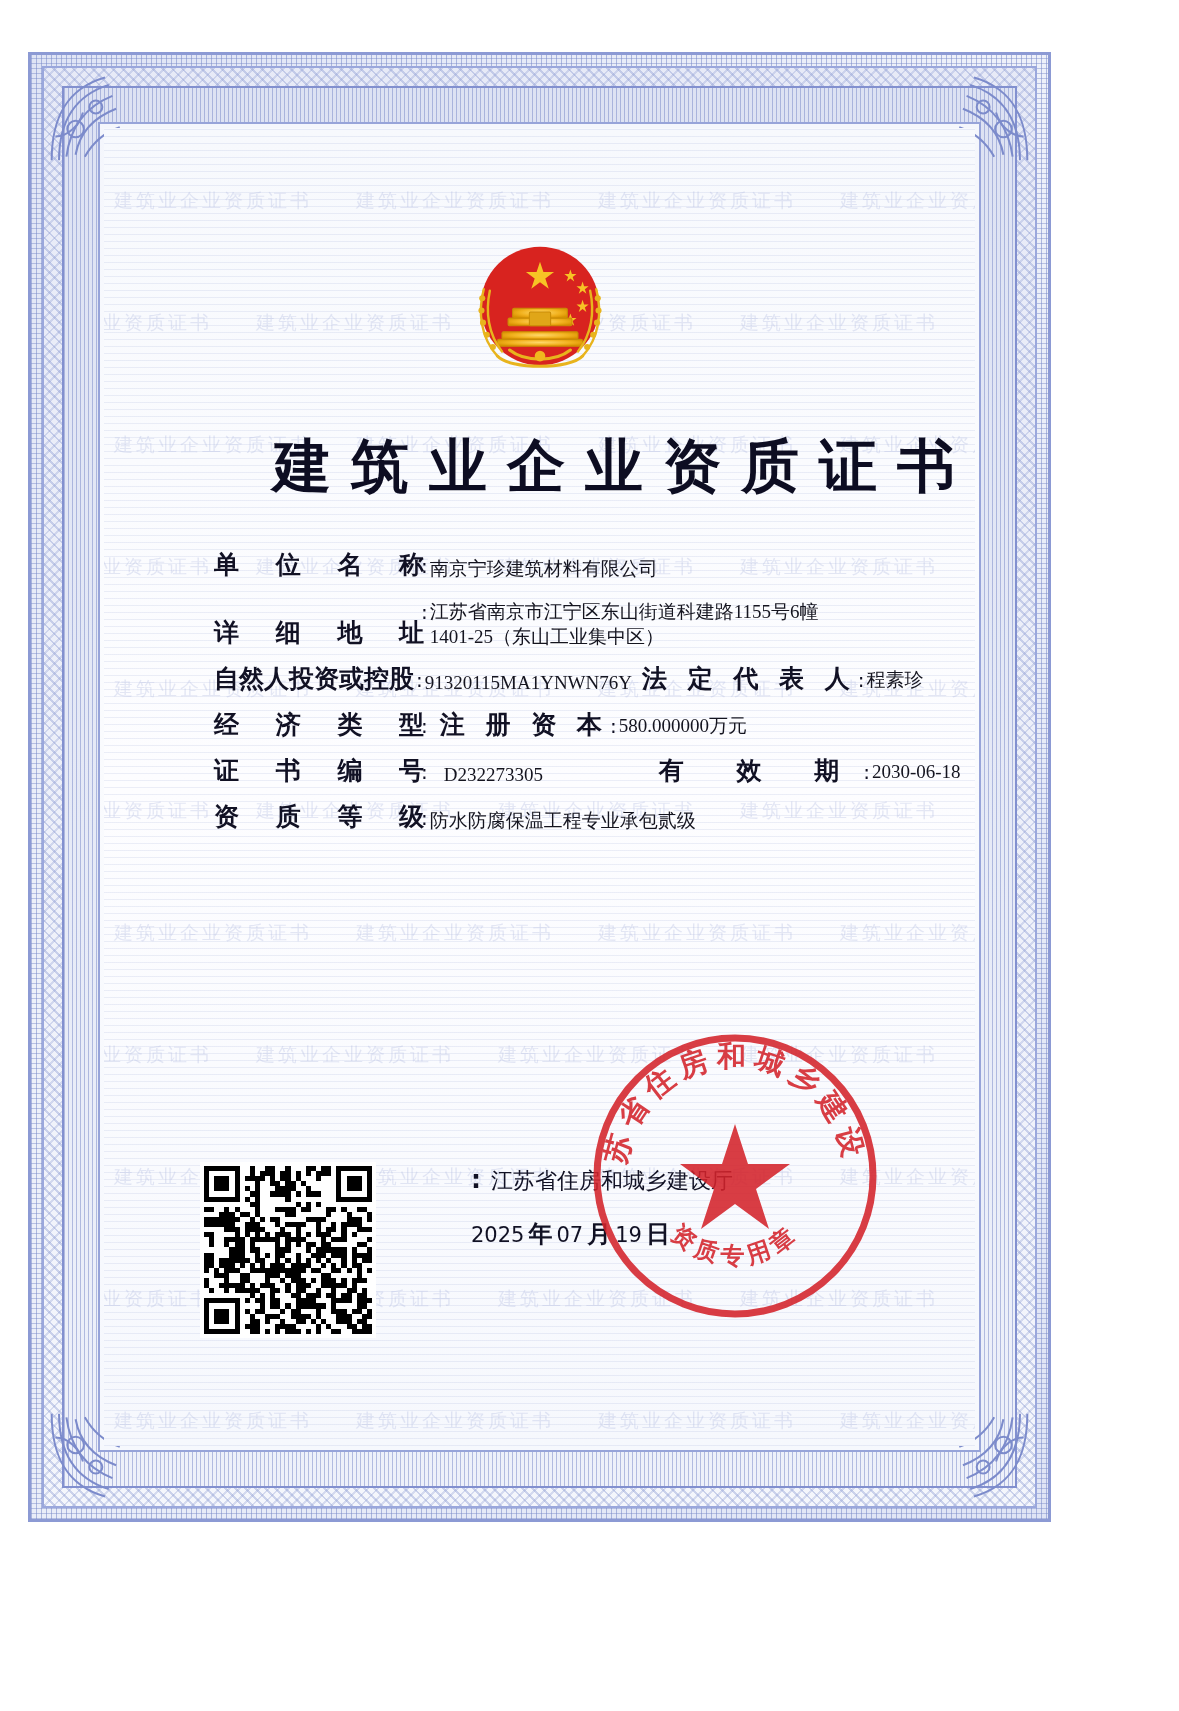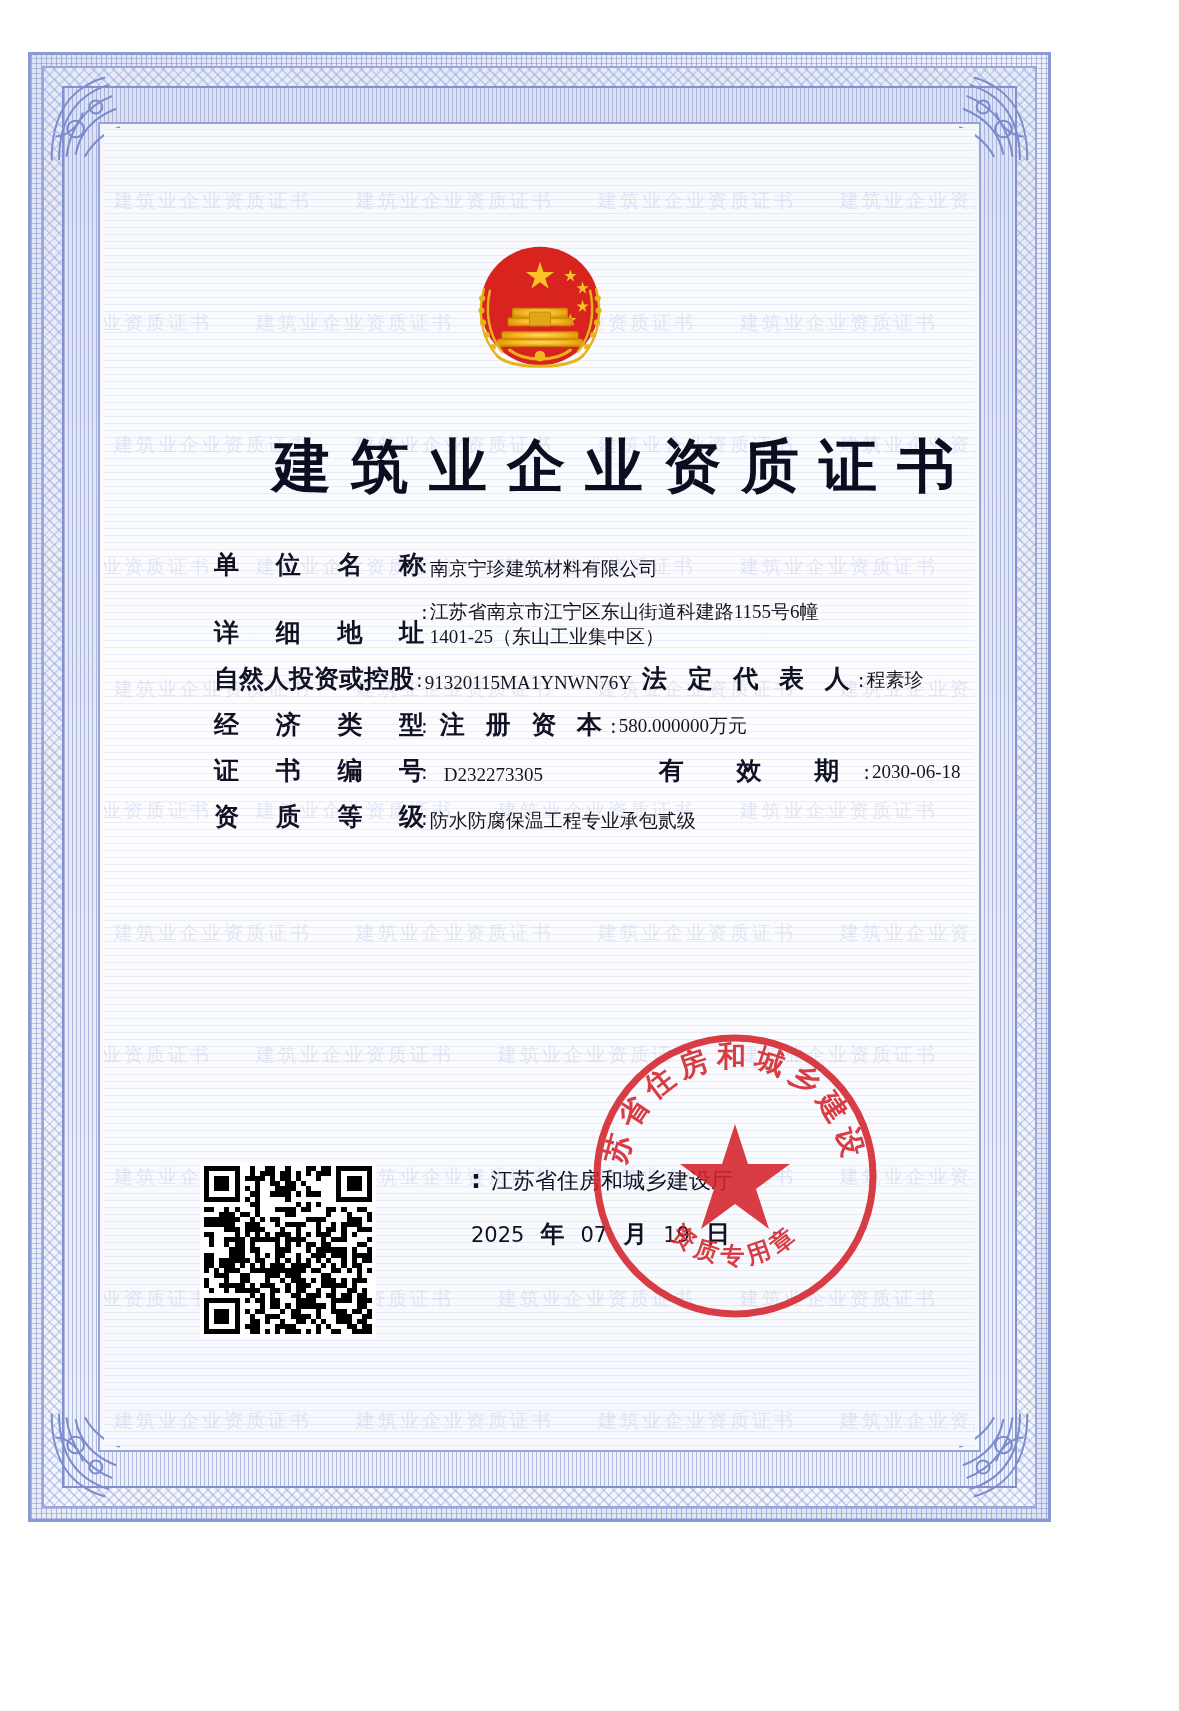--- a/index.html
+++ b/index.html
@@ -220,21 +220,21 @@
     margin-left: 4px;
   }
   .date-line {
     margin-top: 22px;
     font-family: "DejaVu Sans", sans-serif;
     font-size: 24px;
     font-weight: bold;
     color: #111124;
     display: flex;
     align-items: baseline;
-    gap: 16px;
+    gap: 4px;
   }
   .date-line .dv {
     font-size: 21px;
     font-weight: normal;
   }
 
   
   .seal {
     position: absolute;
     right: 90px;

